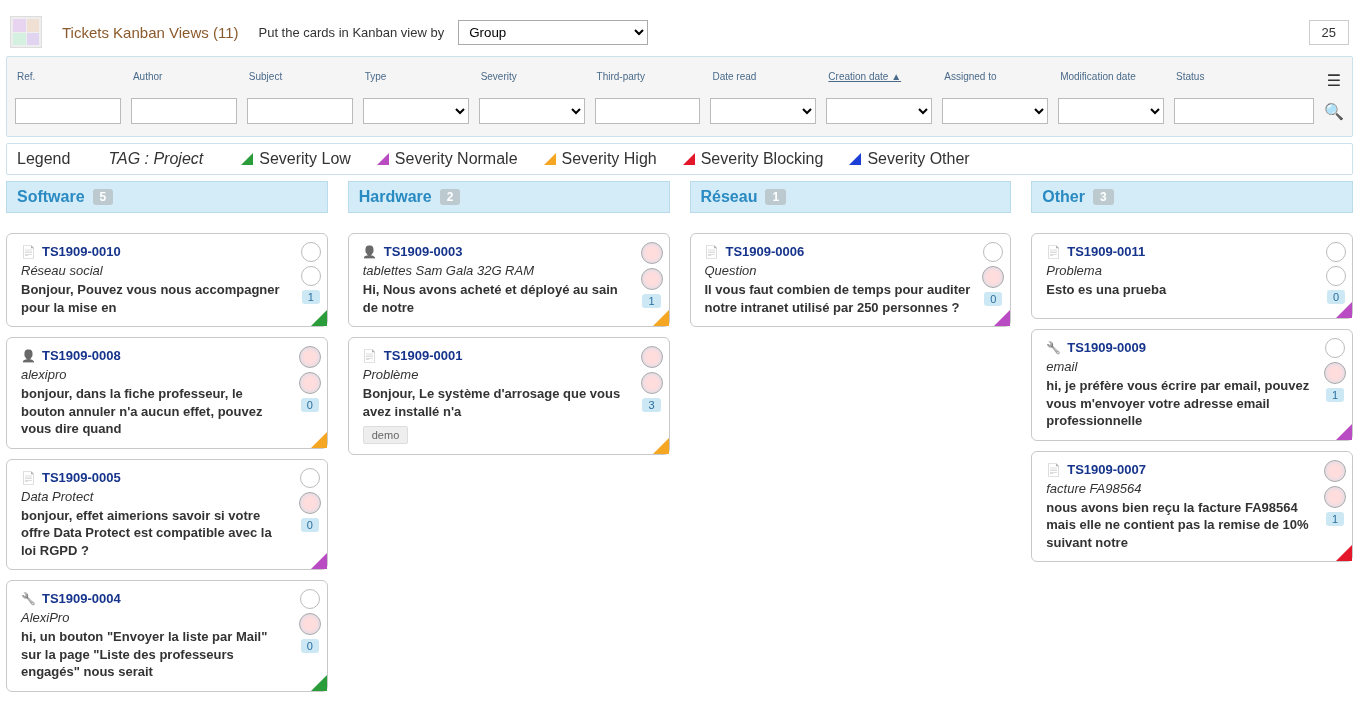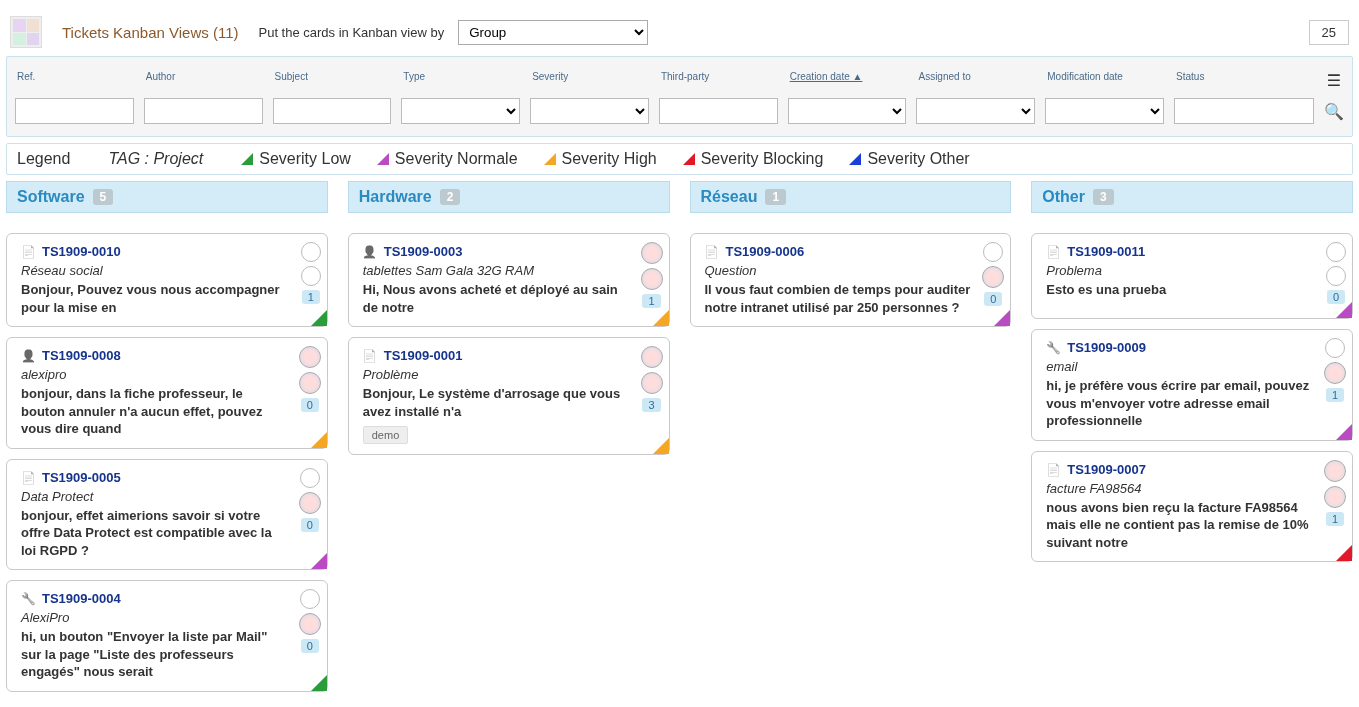--- a/index.html
+++ b/index.html
@@ -97,20 +97,24 @@
     </div>
     <div class="filter-col">
       <div class="hdr">Severity</div>
       <select></select>
     </div>
     <div class="filter-col">
       <div class="hdr">Third-party</div>
       <input type="text" style="">
     </div>
     <div class="filter-col">
+      <div class="hdr">Date read</div>
+      <select></select>
+    </div>
+    <div class="filter-col">
       <div class="hdr sort">Creation date ▲</div>
       <select></select>
     </div>
     <div class="filter-col">
       <div class="hdr">Assigned to</div>
       <select></select>
     </div>
     <div class="filter-col">
       <div class="hdr">Modification date</div>
       <select></select>

